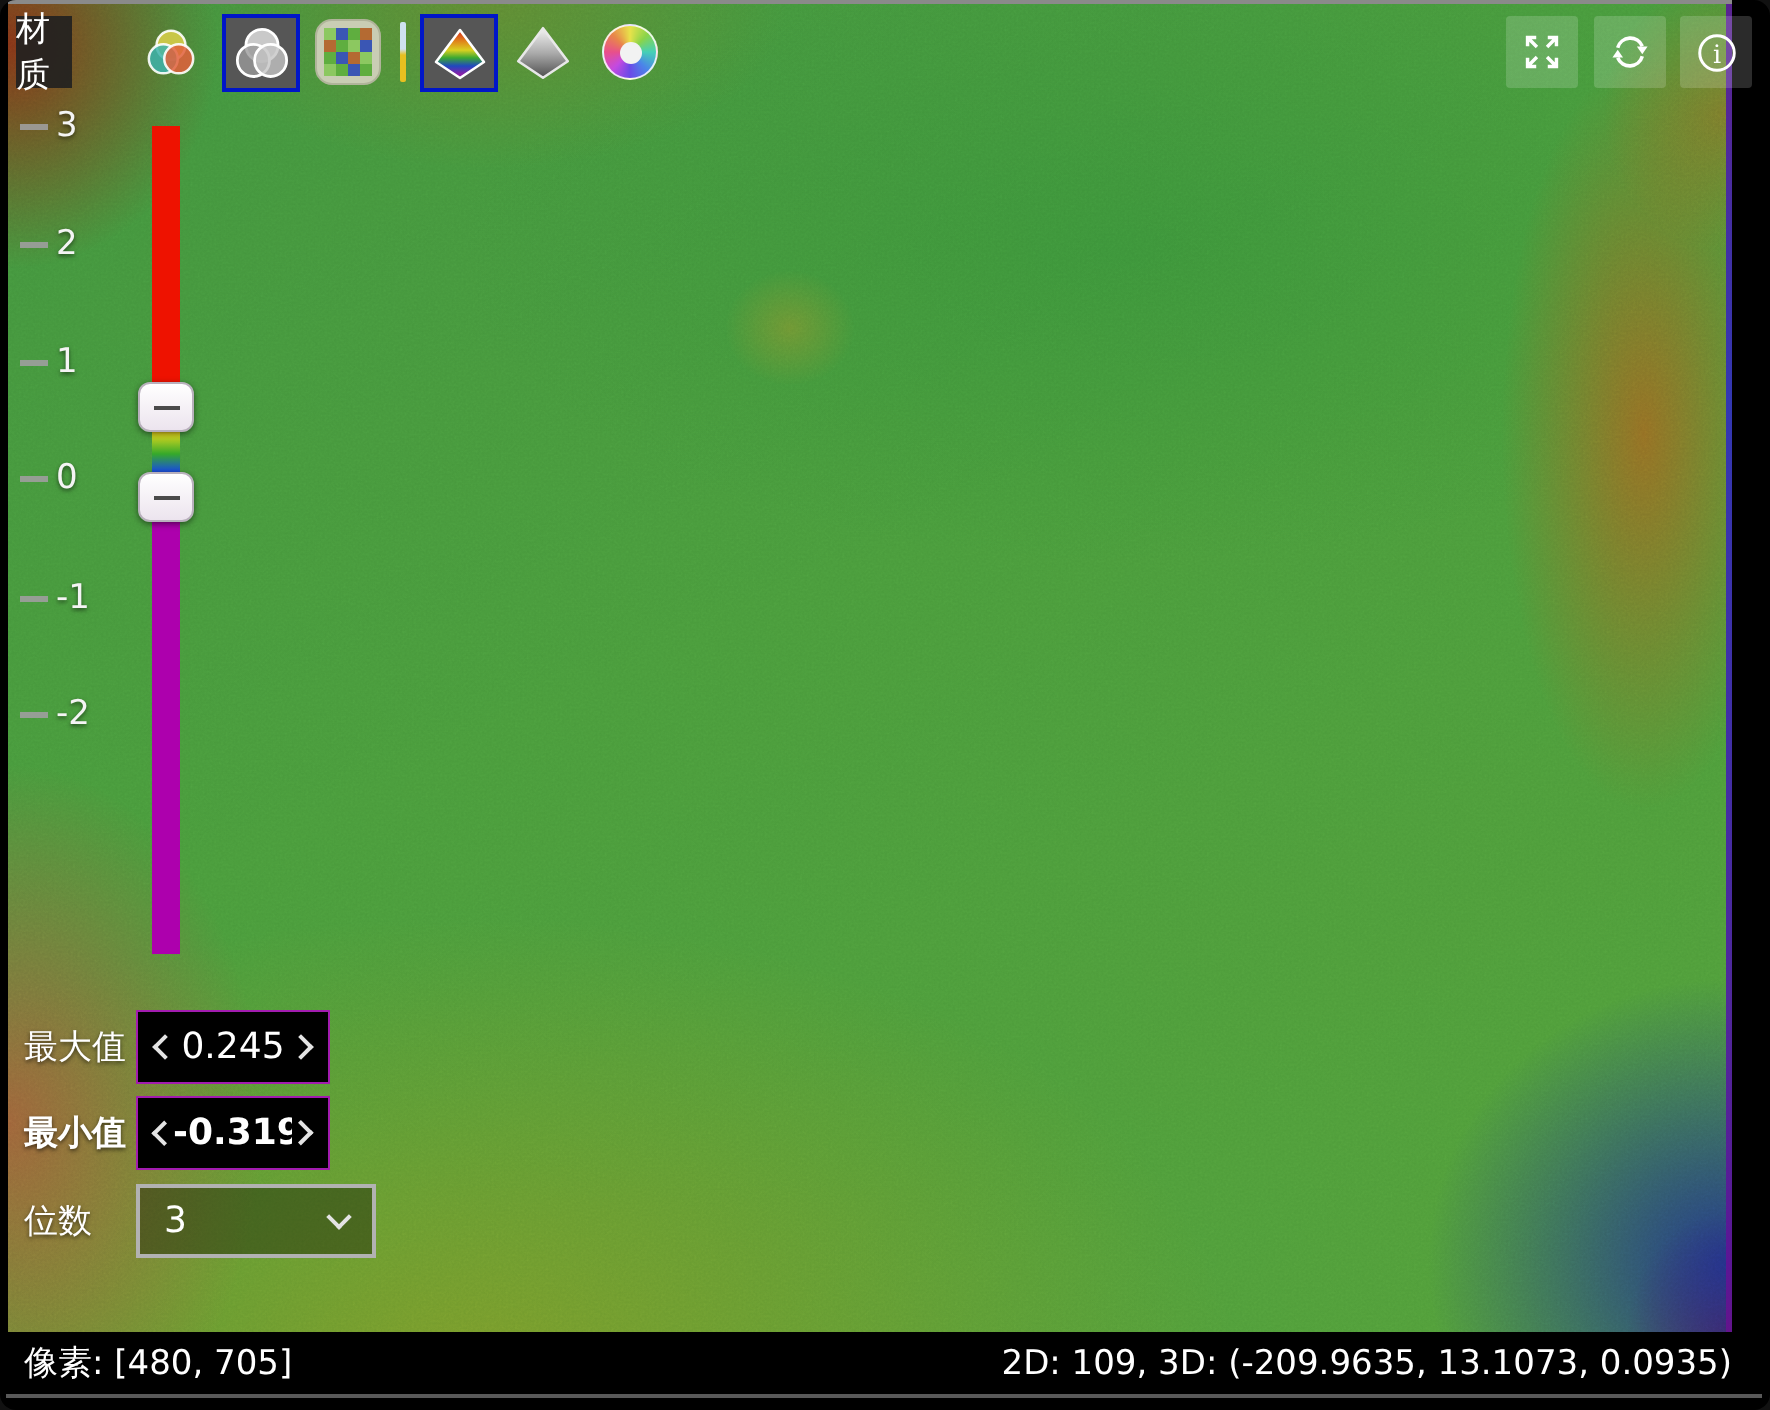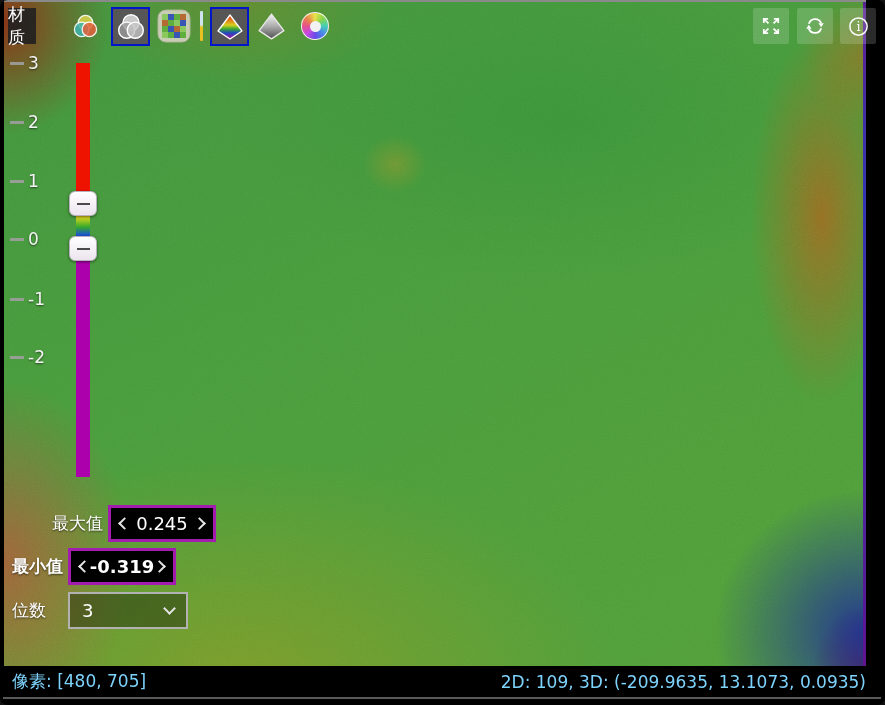--- a/index.html
+++ b/index.html
@@ -53,36 +53,36 @@
       #1b55d2 172px,#2a2ad0 177px,#ad00ad 182px,#ad00ad 100%);}
   .handle{position:absolute;left:69px;width:28px;height:25px;z-index:9;
     background:linear-gradient(#ffffff,#ece4ee);border:1px solid #b8b0bc;border-radius:6px;
     box-shadow:0 1px 3px rgba(0,0,0,.5);display:flex;align-items:center;justify-content:center;cursor:grab;}
   .handle .minus{width:13px;height:2px;background:#4a4a4a;}
   .h-max{top:191px;} .h-min{top:236px;}
 
   
   .ctl-row{position:absolute;left:12px;display:flex;align-items:center;z-index:10;}
   .ctl-label{width:56px;color:#fff;font-size:17px;text-shadow:0 1px 2px rgba(0,0,0,.6);}
-  .stepper{width:108px;height:37px;background:#000;border:3px solid #a21caf;display:flex;
+  .stepper{width:97px;height:37px;background:#000;border:1px solid #a21caf;display:flex;
     align-items:center;justify-content:space-between;padding:0 9px;}
   .stepper .value{color:#fff;font-size:18px;white-space:nowrap;overflow:hidden;max-width:66px;}
   .chev{display:inline-block;width:9px;height:9px;border:solid #e4e4e4;border-width:0 2px 2px 0;cursor:pointer;}
   .chev.left{transform:rotate(135deg);}
   .chev.right{transform:rotate(-45deg);}
   .chev.down{transform:rotate(45deg);margin-top:-4px;}
   .dropdown{width:120px;height:37px;border:2px solid #b2b2b2;background:rgba(28,36,8,.45);display:flex;
     align-items:center;justify-content:space-between;padding:0 12px;cursor:pointer;}
   .dropdown .value{color:#fff;font-size:18px;}
-  .row-max{top:505px;margin-left:40px;} .row-min{top:548px;font-weight:bold;} .row-dig{top:592px;}
+  .row-max{top:505px;} .row-min{top:548px;font-weight:bold;} .row-dig{top:592px;}
 
   
   .statusbar{position:absolute;left:0;top:666px;width:885px;height:31px;background:#000;z-index:10;
     display:flex;align-items:center;justify-content:space-between;padding:0 19px 0 12px;}
-  .statusbar span{color:#7dd3fc;font-size:17px;white-space:nowrap;}
+  .statusbar span{color:#ffffff;font-size:17px;white-space:nowrap;}
   svg text{font-family:"DejaVu Serif","Liberation Serif",serif;}
 </style>
 </head>
 <body>
 
 <div class="window">
 
   <div class="canvas">
     <svg class="noise" width="862" height="664">
       <filter id="nz">

